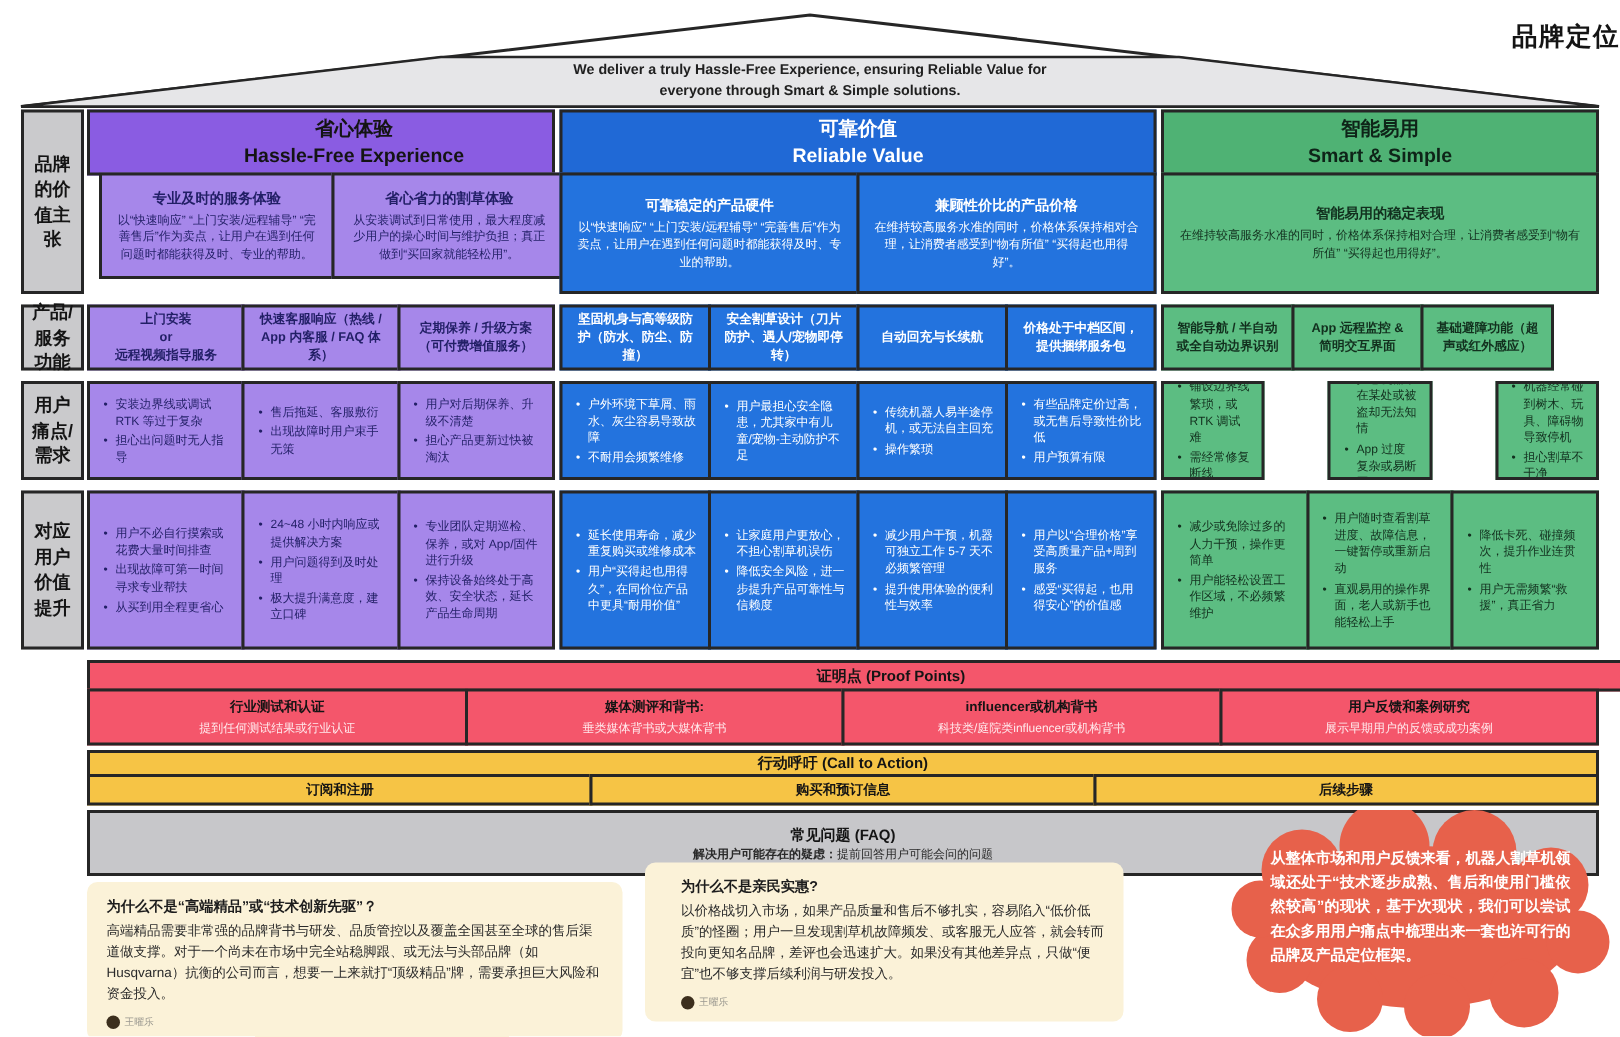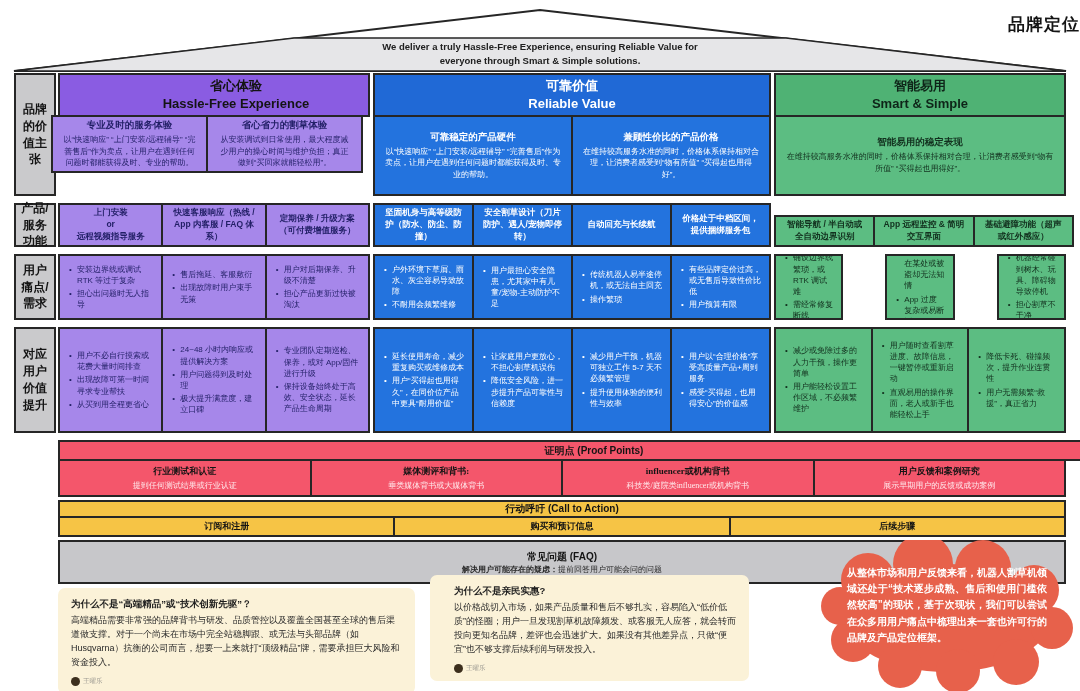--- a/index.html
+++ b/index.html
@@ -94,21 +94,21 @@
   </div>
   <div class="pillar-header blue-h" style="left:373px;top:73px;width:398px;height:44px;">
     <div>可靠价值</div>
     <div>Reliable Value</div>
   </div>
   <div class="pillar-header green-h" style="left:774px;top:73px;width:292px;height:44px;">
     <div>智能易用</div>
     <div>Smart &amp; Simple</div>
   </div>
 
-  <div class="cells" style="left:51px;top:115px;width:312px;height:58px;">
+  <div class="cells" style="left:66px;top:115px;width:312px;height:71px;">
     <div class="cell purple-c vp-cell">
       <div class="vp-title">专业及时的服务体验</div>
       <div class="vp-body">以“快速响应” “上门安装/远程辅导” “完善售后”作为卖点，让用户在遇到任何问题时都能获得及时、专业的帮助。</div>
     </div>
     <div class="cell purple-c vp-cell">
       <div class="vp-title">省心省力的割草体验</div>
       <div class="vp-body">从安装调试到日常使用，最大程度减少用户的操心时间与维护负担；真正做到“买回家就能轻松用”。</div>
     </div>
   </div>
   <div class="cells" style="left:373px;top:115px;width:398px;height:81px;">
@@ -134,21 +134,21 @@
 远程视频指导服务</div>
     <div class="cell purple-c feature-cell">快速客服响应（热线 / App 内客服 / FAQ 体系）</div>
     <div class="cell purple-c feature-cell">定期保养 / 升级方案（可付费增值服务）</div>
   </div>
   <div class="cells" style="left:373px;top:203px;width:398px;height:44px;">
     <div class="cell blue-c feature-cell">坚固机身与高等级防护（防水、防尘、防撞）</div>
     <div class="cell blue-c feature-cell">安全割草设计（刀片防护、遇人/宠物即停转）</div>
     <div class="cell blue-c feature-cell">自动回充与长续航</div>
     <div class="cell blue-c feature-cell">价格处于中档区间，提供捆绑服务包</div>
   </div>
-  <div class="cells" style="left:774px;top:203px;width:300px;height:44px;align-items:flex-end;">
+  <div class="cells" style="left:774px;top:203px;width:262px;height:44px;">
     <div class="cell green-c feature-cell">智能导航 / 半自动或全自动边界识别</div>
     <div class="cell green-c feature-cell">App 远程监控 &amp; 简明交互界面</div>
     <div class="cell green-c feature-cell">基础避障功能（超声或红外感应）</div>
   </div>
 
   <div class="cells" style="left:58px;top:254px;width:312px;height:66px;">
     <div class="cell purple-c bullet-cell">
         <ul class="bullets">
           <li>安装边界线或调试 RTK 等过于复杂</li>
           <li>担心出问题时无人指导</li>
@@ -276,21 +276,21 @@
       </div>
     <div class="cell green-c bullet-cell">
         <ul class="bullets">
           <li>降低卡死、碰撞频次，提升作业连贯性</li>
           <li>用户无需频繁“救援”，真正省力</li>
         </ul>
       </div>
   </div>
 
   <div class="band proof-header" style="left:58px;top:440px;width:1072px;height:21px;">证明点 (Proof Points)</div>
-  <div class="cells" style="left:58px;top:459px;width:1008px;height:38px;font-family:Liberation Serif, serif;">
+  <div class="cells" style="left:58px;top:459px;width:1008px;height:38px;">
     <div class="cell proof-cell">
       <div class="proof-title">行业测试和认证</div>
       <div class="proof-desc">提到任何测试结果或行业认证</div>
     </div>
     <div class="cell proof-cell">
       <div class="proof-title">媒体测评和背书:</div>
       <div class="proof-desc">垂类媒体背书或大媒体背书</div>
     </div>
     <div class="cell proof-cell">
       <div class="proof-title">influencer或机构背书</div>

